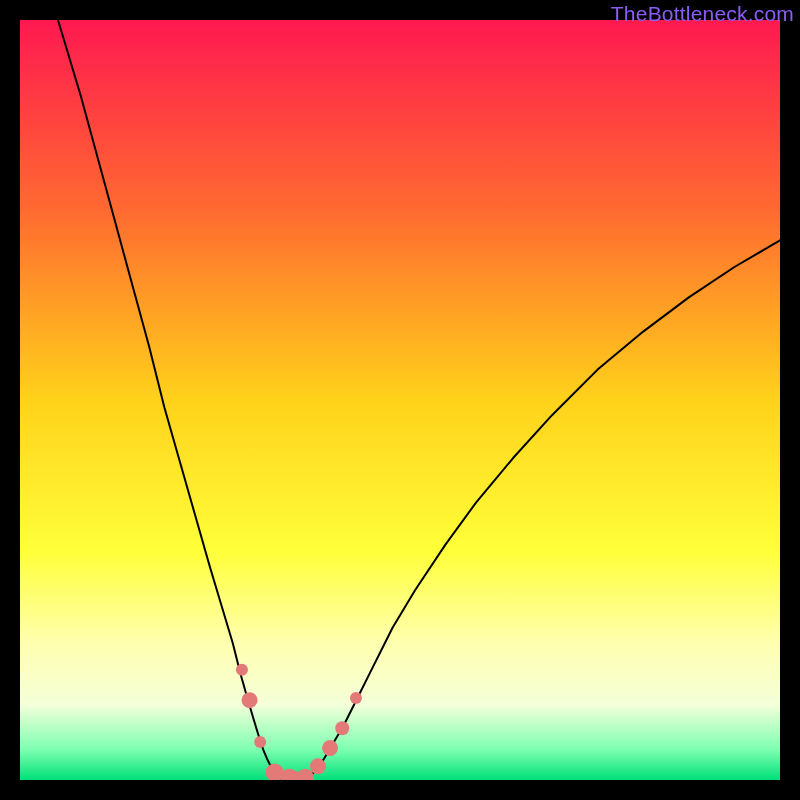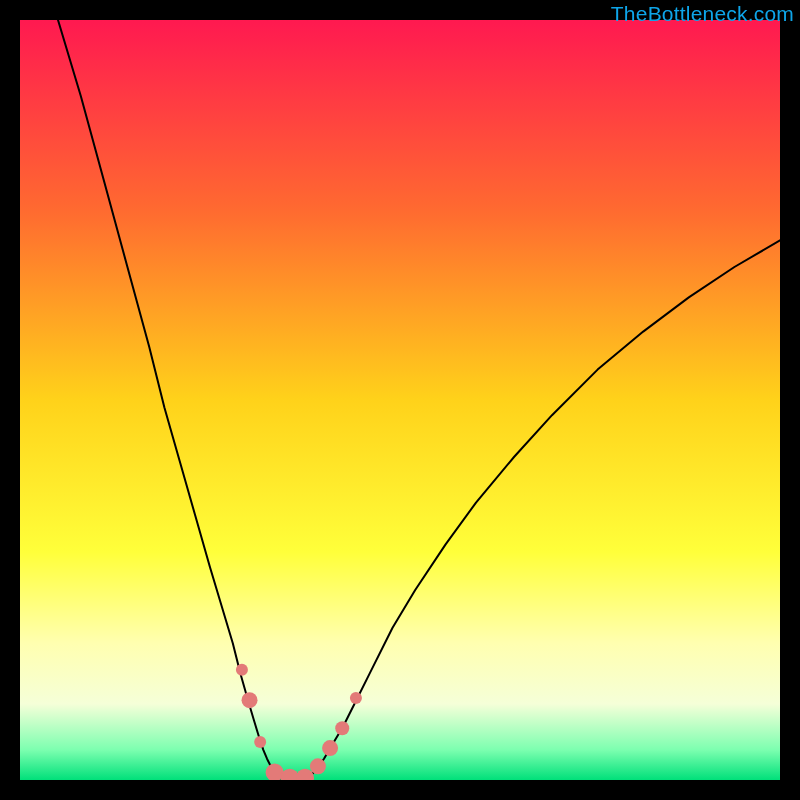--- a/index.html
+++ b/index.html
@@ -23,21 +23,21 @@
     position: absolute;
     left: 0;
     top: 0;
     width: 760px;
     height: 760px;
   }
   .watermark {
     position: absolute;
     top: 2px;
     right: 6px;
-    color: #0ea5e9;
+    color: #8b5cf6;
     font-size: 21px;
     font-weight: 500;
     letter-spacing: 0.2px;
     z-index: 10;
   }
   svg { display: block; }
 </style>
 </head>
 <body>
 

